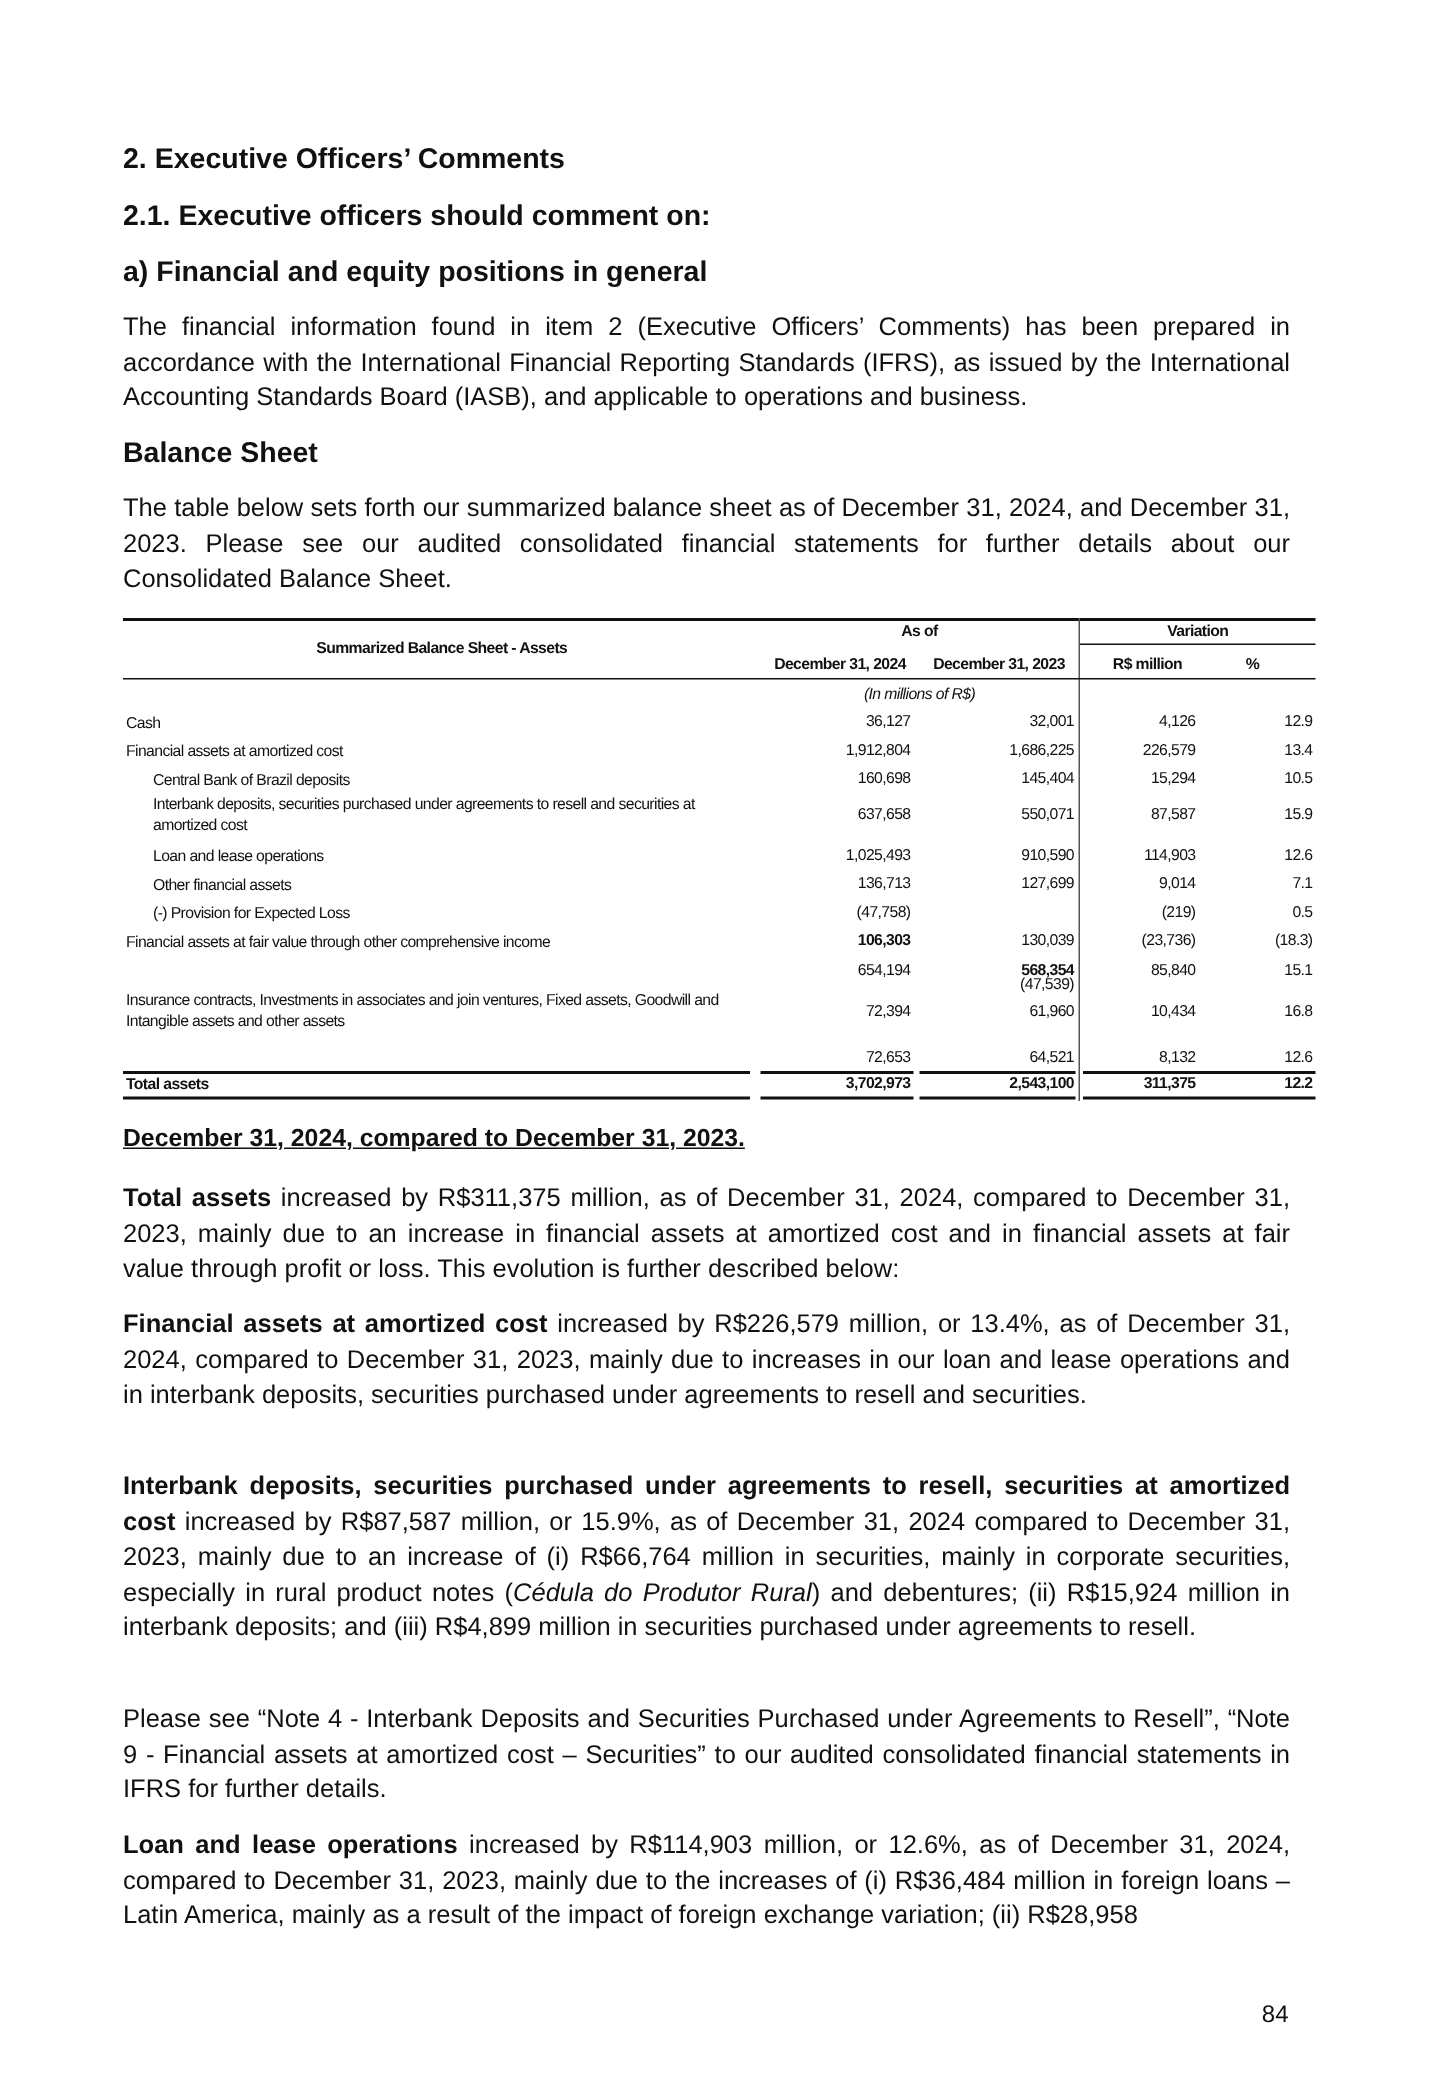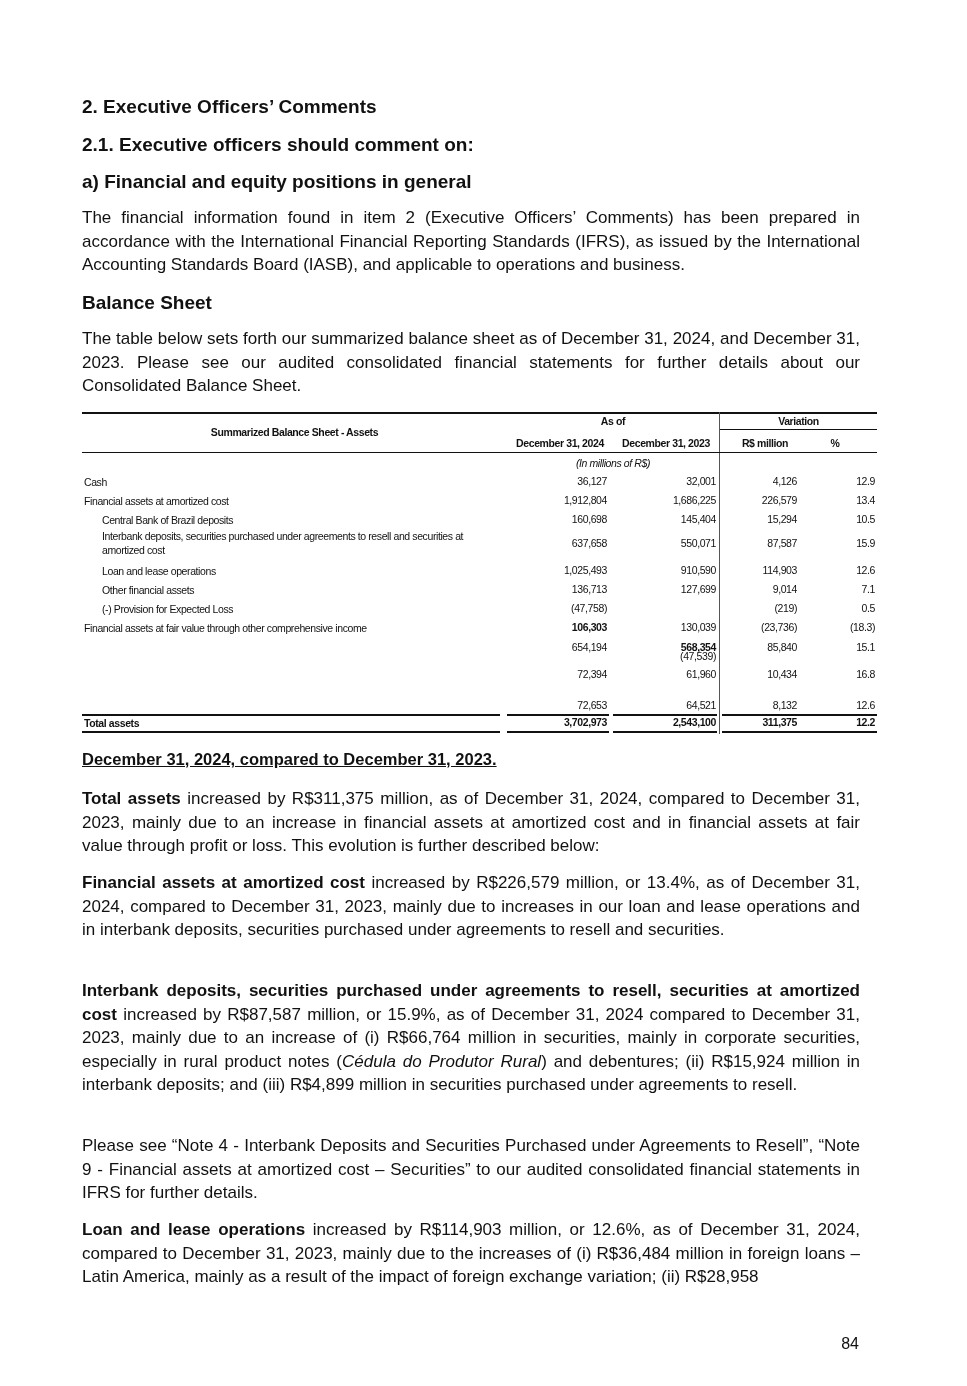--- a/index.html
+++ b/index.html
@@ -117,20 +117,21 @@
           <div class="v c3" style="top: 0px;">(23,736)</div>
           <div class="v c4" style="top: 0px;">(18.3)</div>
         </div>
         <div class="row" style="top: 229px; height: 14px;">
           <div class="v c1" style="top: 0px;">654,194</div>
           <div class="v c2" style="top: 0px; font-weight: bold;">568,354</div>
           <div class="v c3" style="top: 0px;">85,840</div>
           <div class="v c4" style="top: 0px;">15.1</div>
         </div>
         <div class="row" style="top: 248px; height: 30px;">
+          <div class="lbl">Insurance contracts, Investments in associates and join ventures, Fixed assets, Goodwill and Intangible assets and other assets</div>
           <div class="v c1" style="top: 8px;">72,394</div>
           <div class="v c2" style="top: 8px;">61,960</div>
           <div class="v c3" style="top: 8px;">10,434</div>
           <div class="v c4" style="top: 8px;">16.8</div>
         </div>
         <div class="row" style="top: 287px; height: 14px;">
           <div class="v c1" style="top: 0px;">72,653</div>
           <div class="v c2" style="top: 0px;">64,521</div>
           <div class="v c3" style="top: 0px;">8,132</div>
           <div class="v c4" style="top: 0px;">12.6</div>

